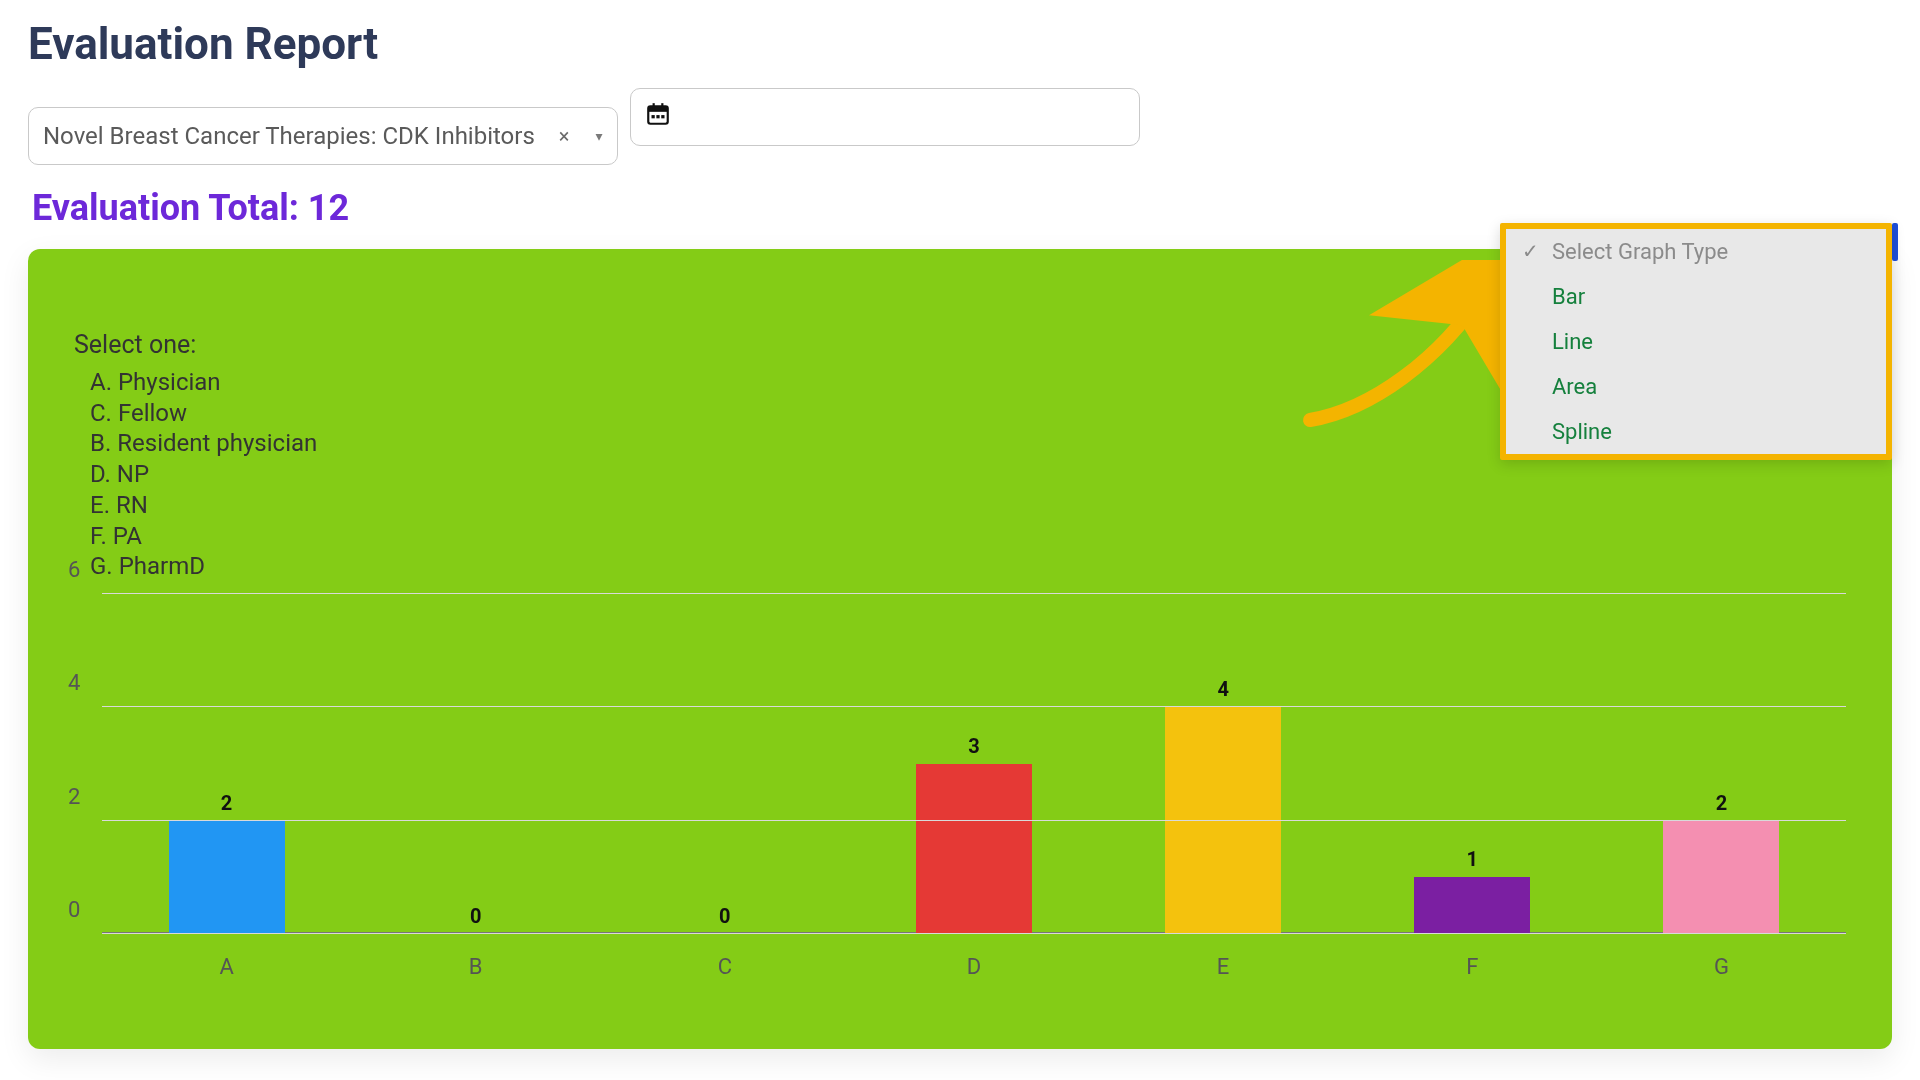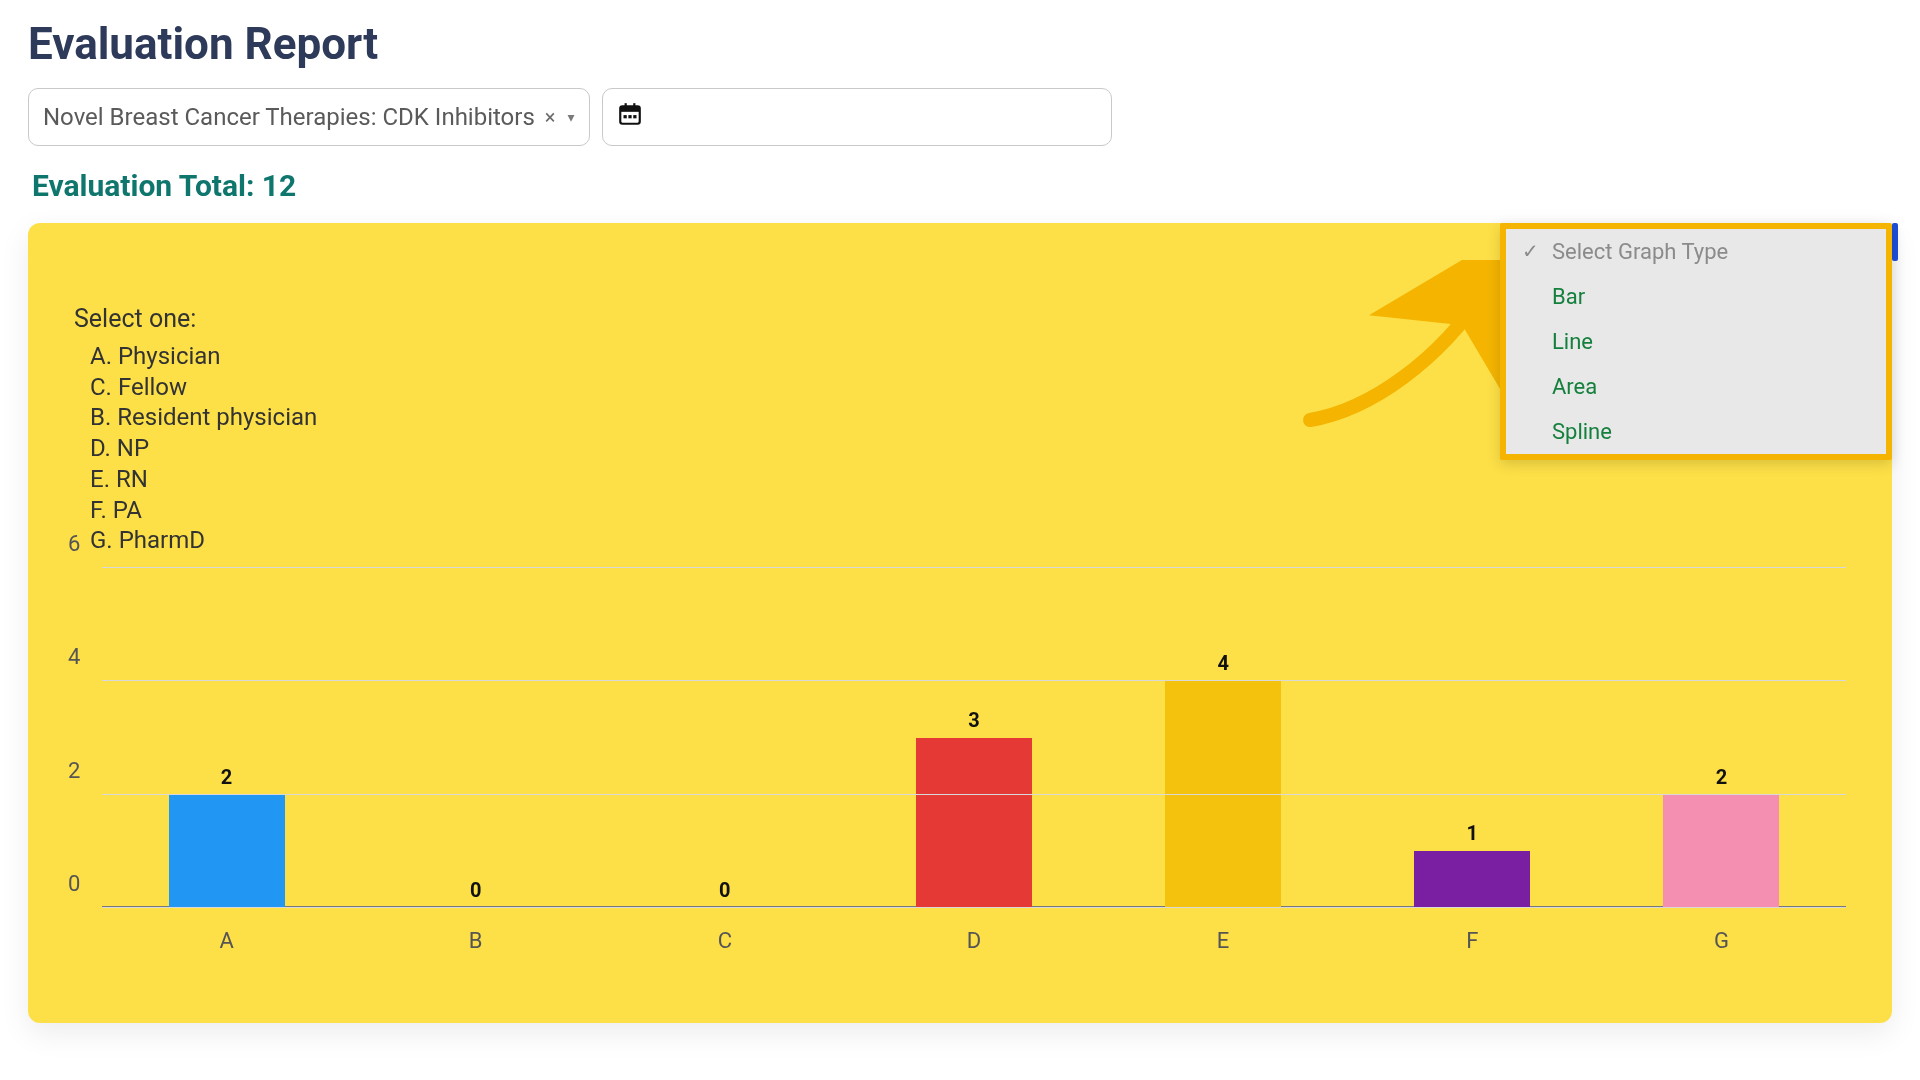--- a/index.html
+++ b/index.html
@@ -1,27 +1,27 @@
 <!DOCTYPE html>
 <html><head>
 <meta charset="utf-8">
 <style>
   html,body{margin:0;padding:0;width:1920px;height:1080px;font-family:-apple-system,BlinkMacSystemFont,"Segoe UI",Roboto,sans-serif;background:#fff;color:#222;}
   .page{padding:10px 28px 0 28px;position:relative;width:1864px;height:1070px;}
   .title{font-size:44px;font-weight:700;color:#2e3a59;margin:8px 0 18px 0;}
   .controls{display:flex;gap:12px;margin-bottom:22px;}
   .pill{border:1px solid #c9c9c9;border-radius:10px;height:56px;display:flex;align-items:center;background:#fff;}
-  .course-select{padding:0 14px 0 14px;gap:6px;}
+  .course-select{padding:0 14px 0 14px;gap:20px;margin-top:19px;}
   .course-select .lbl{font-size:24px;color:#5a5a5a;}
   .x-ic{font-size:20px;color:#6b6b6b;margin-left:4px;cursor:pointer;}
   .caret-ic{font-size:14px;color:#7a7a7a;margin-left:6px;}
   .date-select{width:480px;padding:0 14px;}
   .cal-ic{font-size:26px;color:#111;}
-  .eval-total{font-size:30px;font-weight:700;color:#0f766e;margin:6px 0 2px 4px;}
-  .card{margin-top:20px;background:#fde047;border-radius:12px;box-shadow:0 10px 30px rgba(0,0,0,0.08);padding:40px 36px 70px 36px;position:relative;}
+  .eval-total{font-size:36px;font-weight:700;color:#6d28d9;margin:6px 0 2px 4px;}
+  .card{margin-top:20px;background:#84cc16;border-radius:12px;box-shadow:0 10px 30px rgba(0,0,0,0.08);padding:40px 36px 70px 36px;position:relative;}
   .legend-block{font-size:24px;color:#3a3a3a;line-height:1.28;margin:40px 0 12px 10px;}
   .legend-title{font-size:25px;color:#333;margin-bottom:6px;}
   .legend-line{font-weight:400;color:#333;margin-left:16px;}
   .chart-wrap{position:relative;margin-top:10px;}
   .plot{position:relative;height:340px;margin-left:38px;margin-right:10px;}
   .grid{position:absolute;left:0;right:0;border-top:1px solid #d9d9d9;}
   .ytick{position:absolute;left:-34px;transform:translateY(-50%);font-size:22px;color:#555;}
   .baseline{position:absolute;left:0;right:0;bottom:0;border-top:2px solid #777;}
   .bars{position:absolute;left:0;right:0;bottom:0;display:flex;justify-content:space-around;align-items:flex-end;height:100%;}
   .barcol{display:flex;flex-direction:column;align-items:center;width:180px;}

